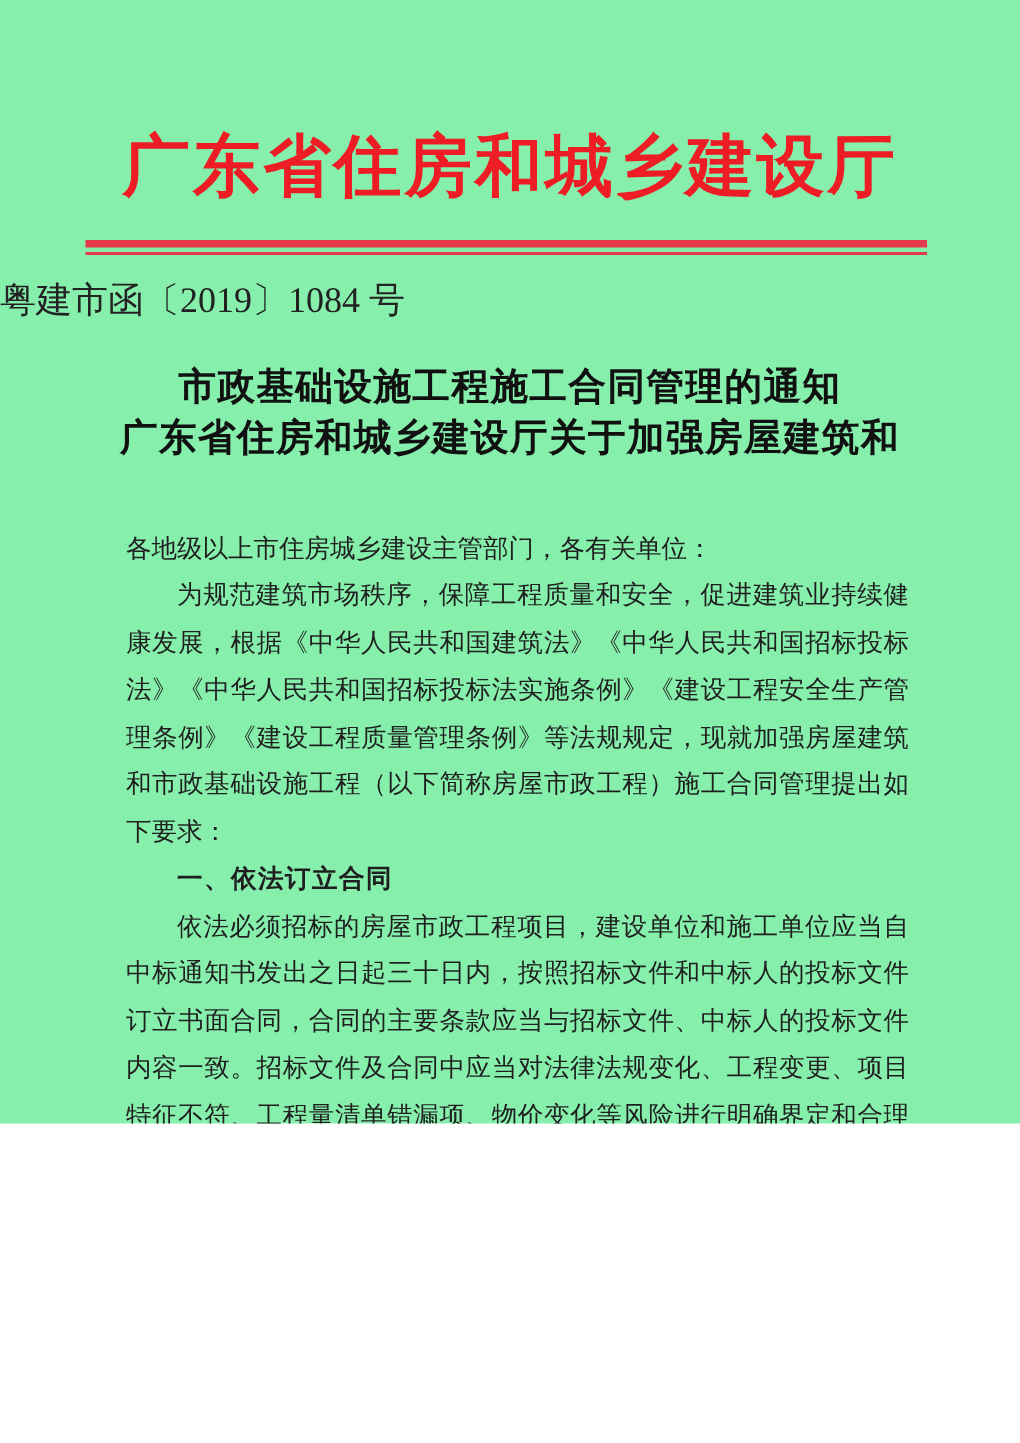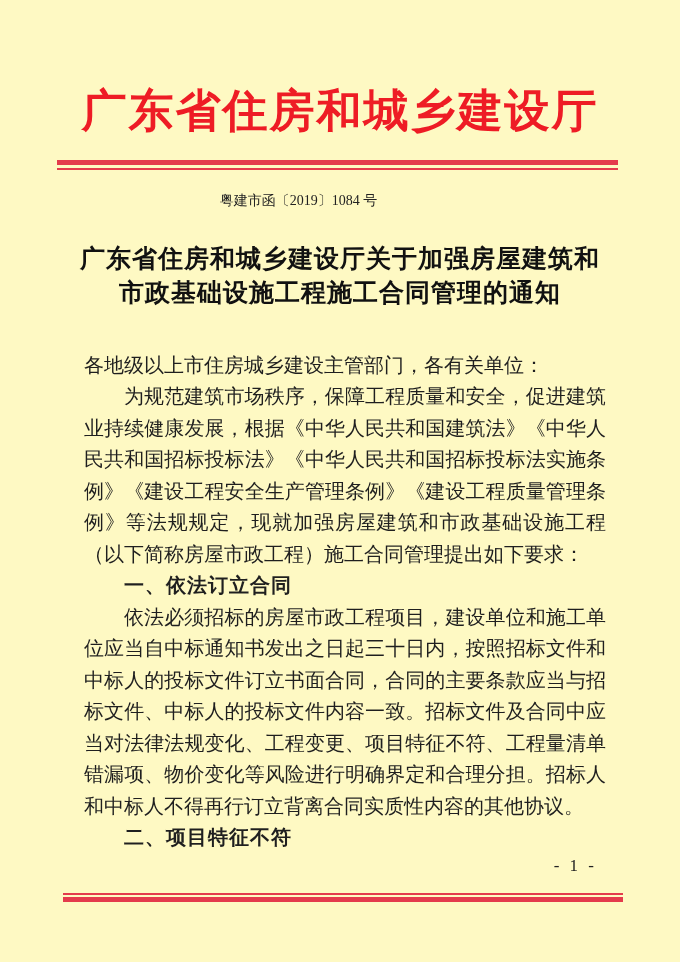--- a/index.html
+++ b/index.html
@@ -10,57 +10,57 @@
   * { box-sizing: border-box; }
   html, body { margin: 0; padding: 0; }
   body {
     width: 680px; height: 962px;
     background: #ffffff;
     font-family: "Liberation Serif", "DejaVu Serif", serif;
     color: var(--text-black);
   }
   .page {
     position: relative;
-    width: 680px; height: 962px;
-    background: #fef9c3;
+    width: 680px; height: 749px;
+    background: #86efac;
     overflow: hidden;
   }
   .letterhead {
     margin: 86px 40px 0 40px;
     text-align: center;
     color: var(--header-red);
     font-size: 45px;
     font-weight: bold;
     letter-spacing: 2px;
     line-height: 1.15;
     white-space: nowrap;
   }
   .rule-top { margin: 22px 62px 0 57px; }
   .rule-top .thick { height: 5px; background: var(--rule-red); }
   .rule-top .thin  { height: 2px; background: var(--rule-red); margin-top: 3px; }
   .doc-number {
     margin-top: 18px;
     padding-right: 83px;
-    text-align: center;
-    font-size: 14px;
+    text-align: left;
+    font-size: 24px;
     line-height: 26px;
     color: #222222;
   }
   .doc-title {
     margin-top: 28px;
     text-align: center;
     font-size: 25px;
     font-weight: bold;
     line-height: 34px;
     letter-spacing: 1px;
     color: #111111;
   }
   .body-text {
     margin: 40px 74px 0 84px;
-    font-size: 20px;
+    font-size: 17px;
     line-height: 31.5px;
     text-align: justify;
     color: var(--text-black);
   }
   .body-text p { margin: 0; }
   .salutation { text-indent: 0; }
   .para { text-indent: 2em; }
   .section-heading {
     text-indent: 2em;
     font-weight: bold;
@@ -90,22 +90,22 @@
   <div class="letterhead">广东省住房和城乡建设厅</div>
 
   <div class="rule-top">
     <div class="thick"></div>
     <div class="thin"></div>
   </div>
 
   <div class="doc-number">粤建市函〔2019〕1084 号</div>
 
   <div class="doc-title">
+    <div>市政基础设施工程施工合同管理的通知</div>
     <div>广东省住房和城乡建设厅关于加强房屋建筑和</div>
-    <div>市政基础设施工程施工合同管理的通知</div>
   </div>
 
   <div class="body-text">
     <p class="salutation">各地级以上市住房城乡建设主管部门，各有关单位：</p>
     <p class="para">为规范建筑市场秩序，保障工程质量和安全，促进建筑业持续健康发展，根据《中华人民共和国建筑法》《中华人民共和国招标投标法》《中华人民共和国招标投标法实施条例》《建设工程安全生产管理条例》《建设工程质量管理条例》等法规规定，现就加强房屋建筑和市政基础设施工程（以下简称房屋市政工程）施工合同管理提出如下要求：</p>
     <p class="section-heading">一、依法订立合同</p>
     <p class="para">依法必须招标的房屋市政工程项目，建设单位和施工单位应当自中标通知书发出之日起三十日内，按照招标文件和中标人的投标文件订立书面合同，合同的主要条款应当与招标文件、中标人的投标文件内容一致。招标文件及合同中应当对法律法规变化、工程变更、项目特征不符、工程量清单错漏项、物价变化等风险进行明确界定和合理分担。招标人和中标人不得再行订立背离合同实质性内容的其他协议。</p>
     <p class="section-heading">二、项目特征不符</p>
   </div>
 

